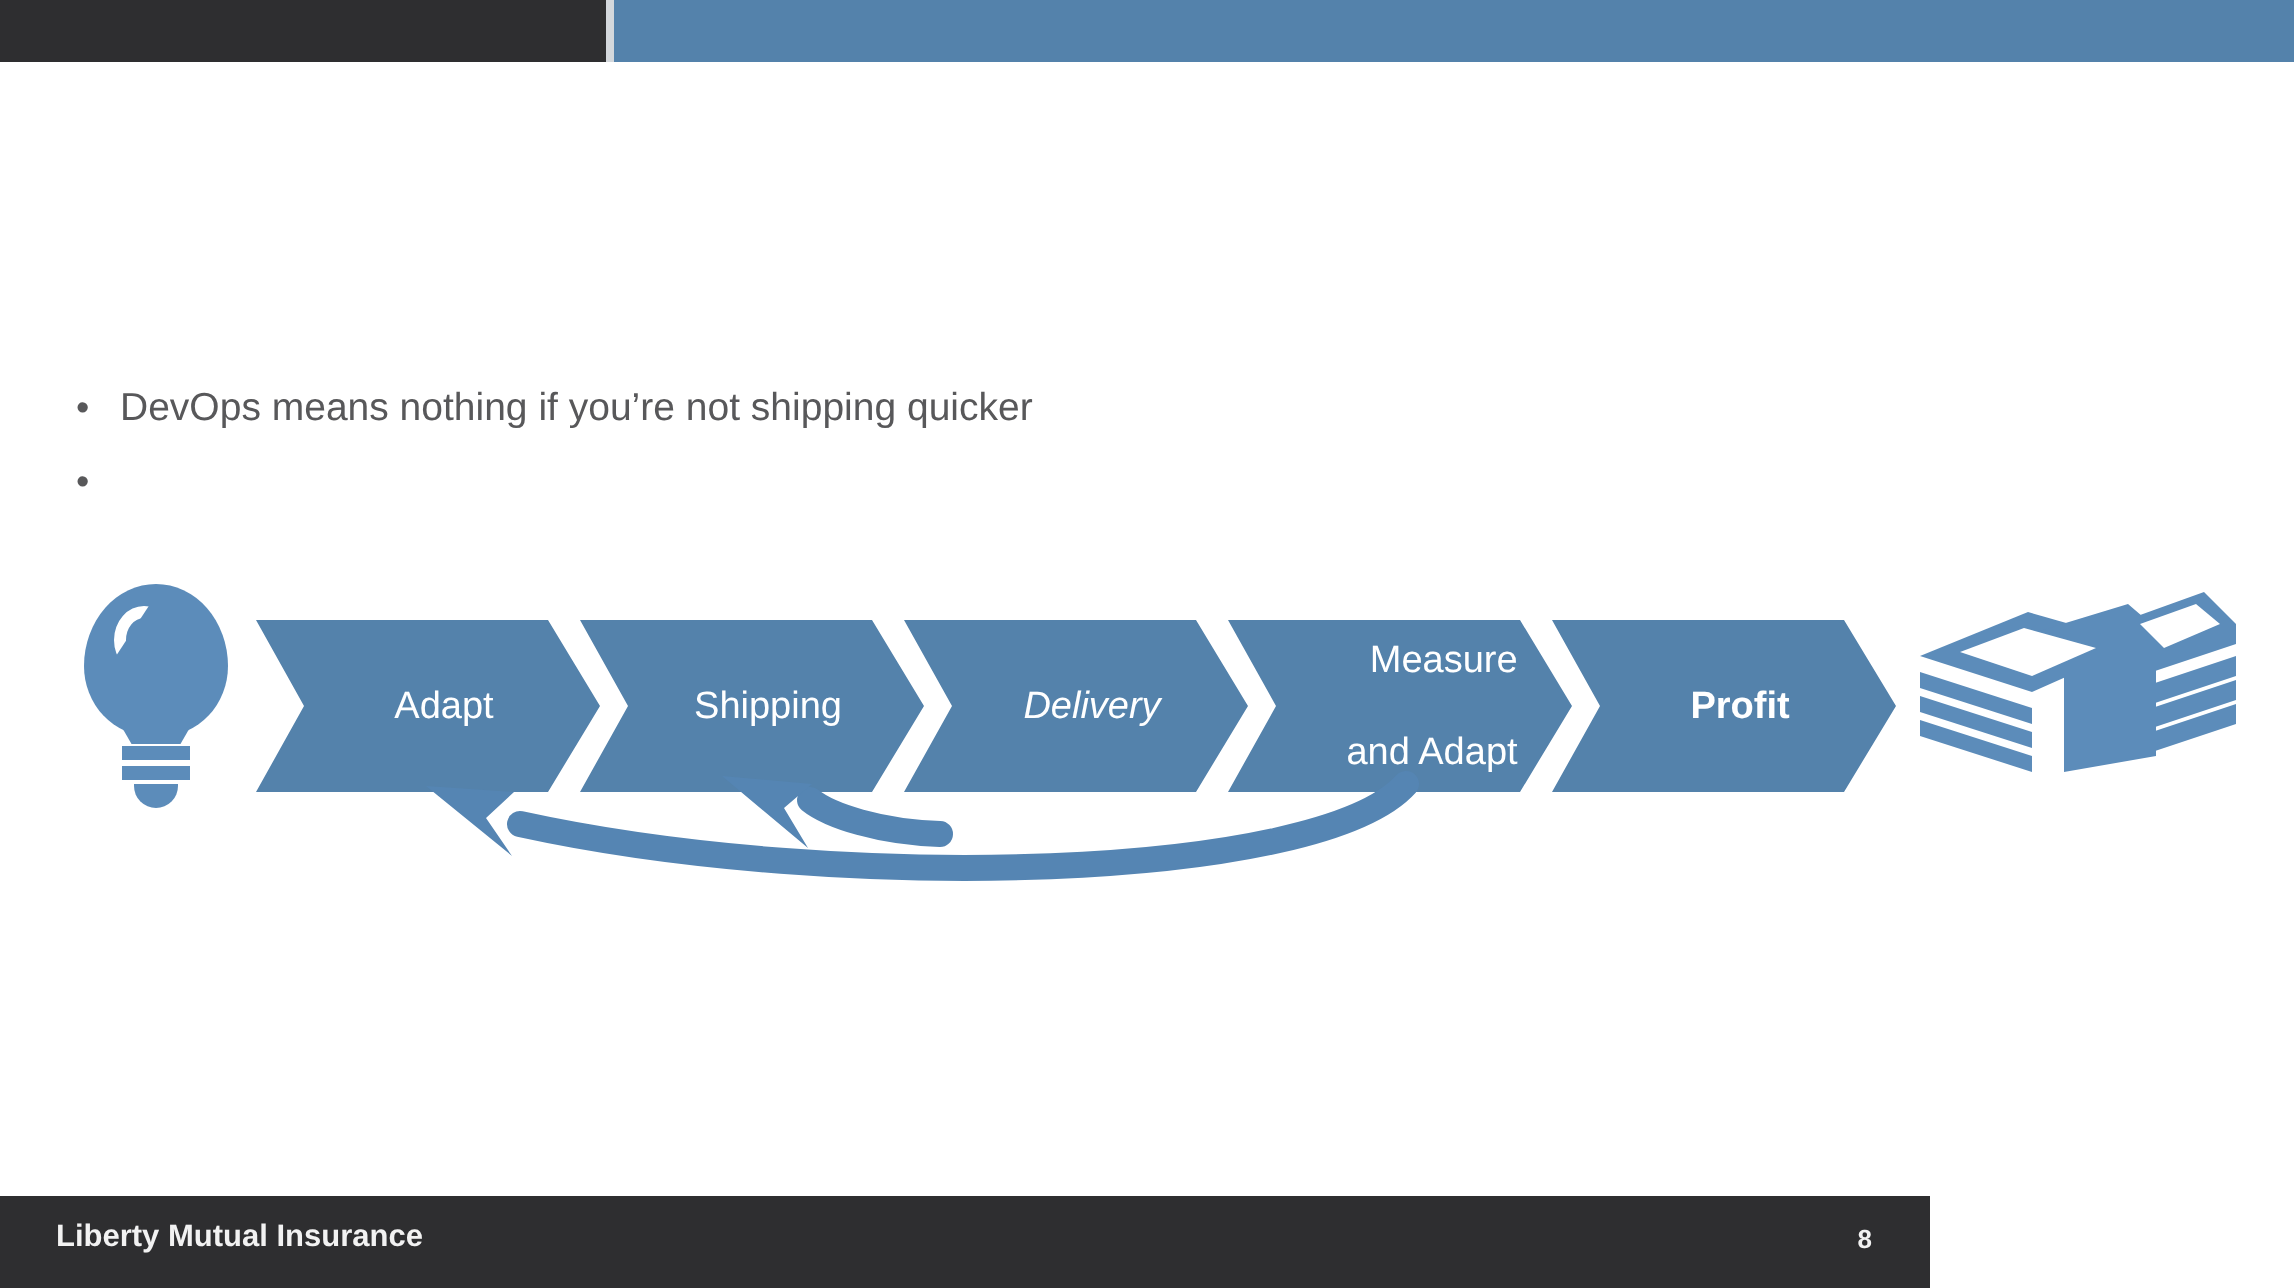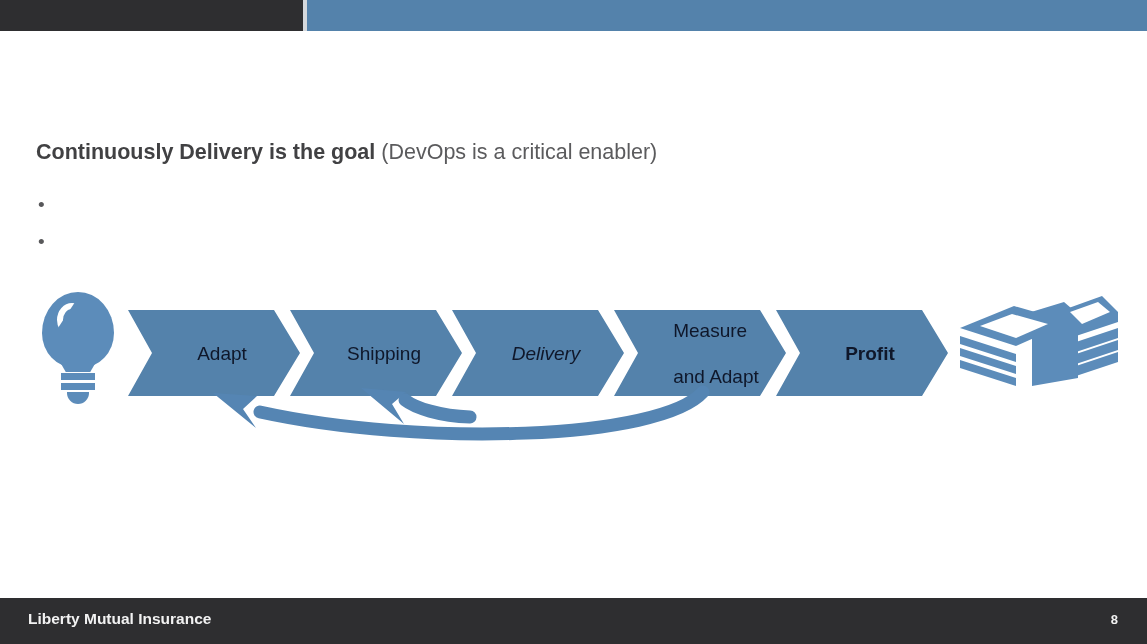--- a/index.html
+++ b/index.html
@@ -86,24 +86,24 @@
     text-align: left;
   }
   .chev {
     position: absolute;
     top: 310px;
     height: 86px;
     background: #5482ab;
     display: flex;
     align-items: center;
     justify-content: center;
-    color: #0f172a;
+    color: #ffffff;
     font-size: 19px;
     line-height: 23px;
-    text-align: left;
+    text-align: right;
     -webkit-clip-path: polygon(0 0, calc(100% - 26px) 0, 100% 50%, calc(100% - 26px) 100%, 0 100%, 24px 50%);
     clip-path: polygon(0 0, calc(100% - 26px) 0, 100% 50%, calc(100% - 26px) 100%, 0 100%, 24px 50%);
   }
   .chev span { display: block; padding-left: 16px; }
 
   
   .bulb-wrap { position: absolute; left: 33px; top: 292px; width: 92px; height: 100px; }
   .bulb-globe {
     position: absolute; left: 9px; top: 0;
     width: 72px; height: 76px;
@@ -141,21 +141,21 @@
   
   .money-wrap { position: absolute; left: 952px; top: 292px; width: 170px; height: 98px; }
 
   
   .arrows { position: absolute; left: 0; top: 0; width: 1147px; height: 644px; pointer-events: none; }
 
   
   .footer {
     position: absolute;
     left: 0; bottom: 0;
-    width: 1147px; height: 46px;
+    width: 965px; height: 46px;
     background: #2e2e30;
   }
   .footer-text {
     position: absolute;
     left: 28px; top: 12px;
     font-size: 15.5px;
     font-weight: bold;
     color: #f2f2f2;
   }
   .footer-page {
@@ -169,27 +169,25 @@
 </head>
 <body>
 
 <div id="slide">
 
   <div class="topbar-dark"></div>
   <div class="topbar-gap"></div>
   <div class="topbar-blue"></div>
 
 
-  <div class="subtitle">
-    <span class="strong">Continuously Delivery is the goal</span><span class="light"> (DevOps is a critical enabler)</span>
-  </div>
 
   <div class="bullets">
     <div class="bullet-row">
       <div class="bullet-dot">•</div>
+      <div>DevOps means nothing if you’re not shipping quicker</div>
     </div>
     <div class="bullet-row">
       <div class="bullet-dot">•</div>
     </div>
   </div>
 
   <div>
 
     <div class="bulb-wrap">
       <div class="bulb-globe"></div>

